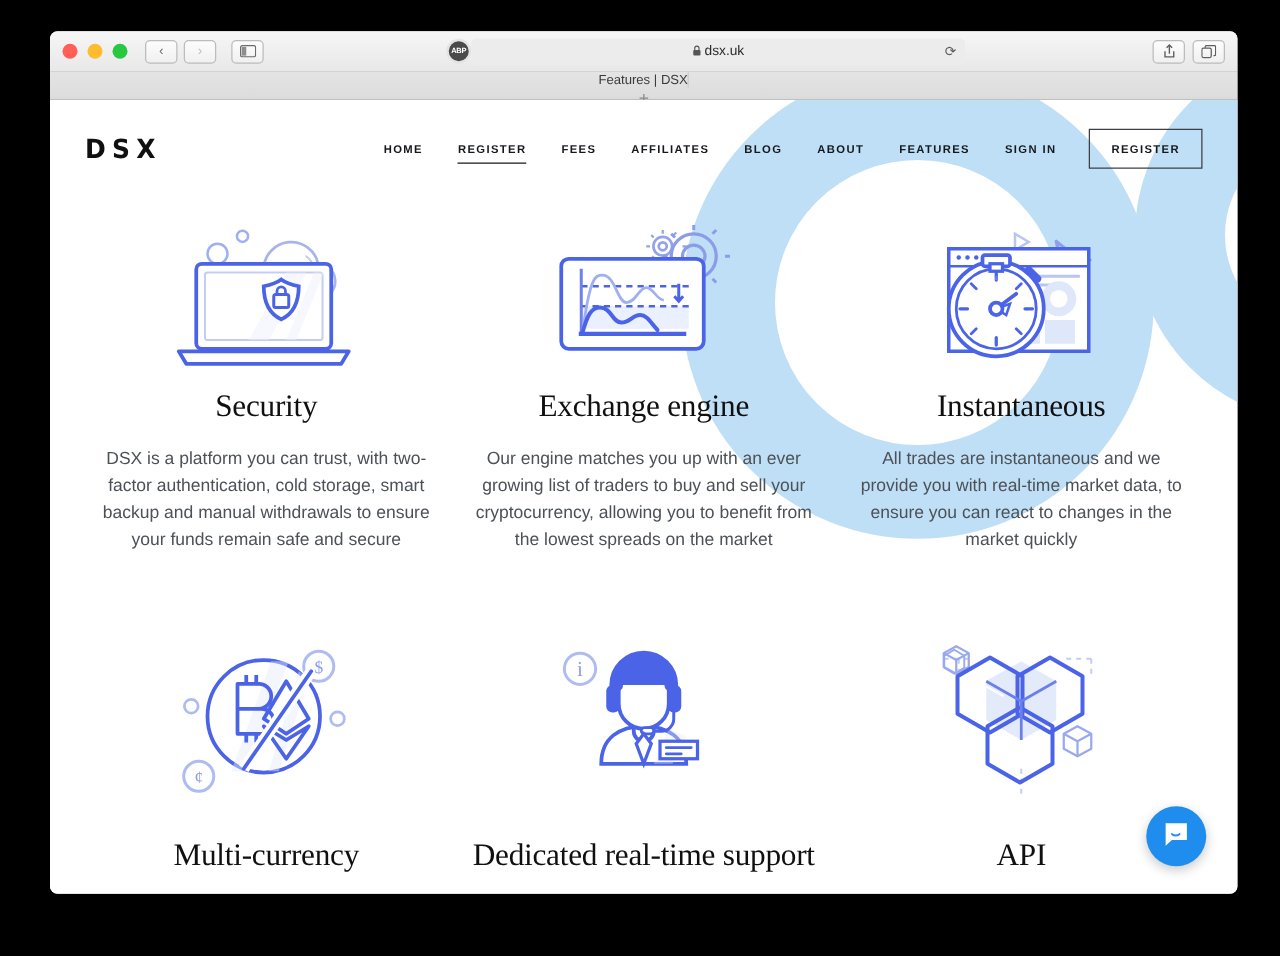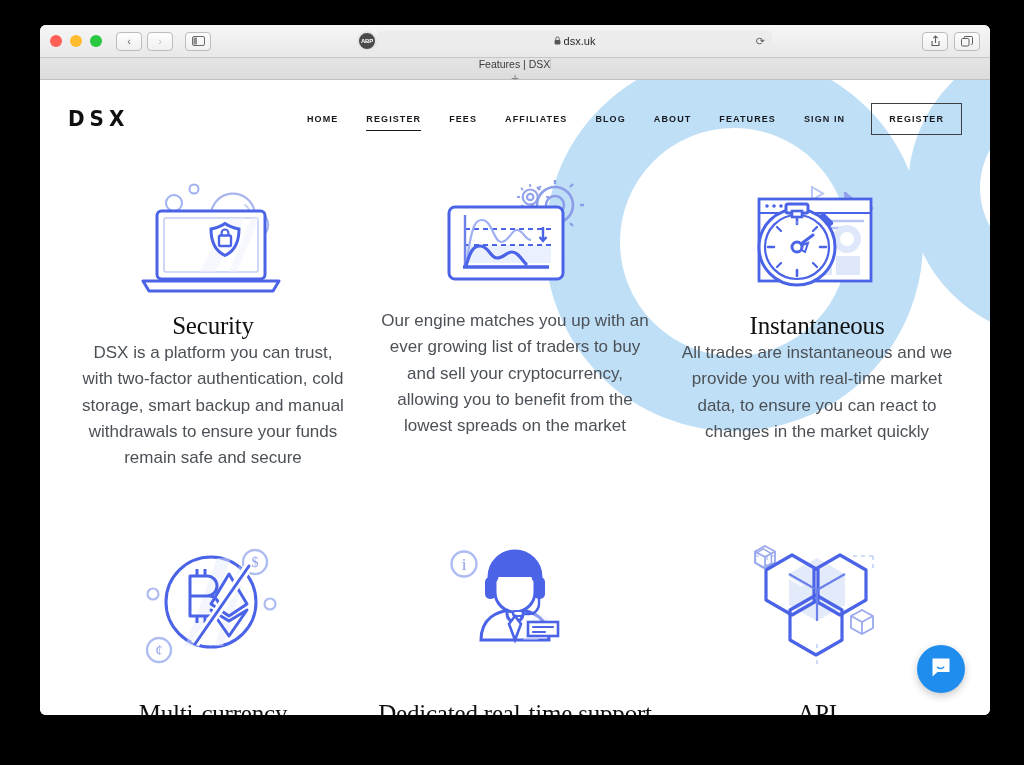--- a/index.html
+++ b/index.html
@@ -212,23 +212,24 @@
     width: 100%;
   }
   .feature-title {
     font-family: "Liberation Serif", "DejaVu Serif", serif;
     font-size: 25px;
     color: #101010;
     margin-top: 4px;
     letter-spacing: -0.2px;
   }
   .feature-body {
-    font-size: 17px;
+    font-size: 14px;
     line-height: 1.55;
     color: #4c5157;
+    margin-top: 16px;
     max-width: 272px;
   }
   .row-2 { margin-top: 54px; }
   .row-2 .feature-art { height: 152px; }
   .row-2 .feature-title { margin-top: 22px; }
 
   
   .intercom {
     position: absolute;
     right: 25px;
@@ -371,20 +372,21 @@
               <path d="M30 62h86"></path>
               <path d="M30 78h86"></path>
             </g>
             <path d="M30 48v52" stroke="#6c81ea" stroke-width="2.4" fill="none"></path>
             <path d="M28 100h86" stroke="#4a63e7" stroke-width="3.4" fill="none"></path>
             <path d="M31 99c6-44 10-46 16-46 10 0 12 22 19 22 8 0 10-12 16-12 6 0 8 10 14 10" fill="none" stroke="#9fb0f2" stroke-width="2.2"></path>
             <path d="M31 99c4-14 7-20 14-20 9 0 10 12 17 12 7 0 9-6 15-6 6 0 9 7 14 12" fill="none" stroke="#4a63e7" stroke-width="3.2" stroke-linecap="round"></path>
             <path d="M108 60v14M104.5 70l3.5 4 3.5-4" fill="none" stroke="#4a63e7" stroke-width="2.4"></path>
           </svg>
         </div>
+        <div class="feature-title">Exchange engine</div>
         <div class="feature-body">Our engine matches you up with an ever growing list of traders to buy and sell your cryptocurrency, allowing you to benefit from the lowest spreads on the market</div>
       </div>
 
       <div class="feature">
         <div class="feature-art">
           <svg width="160" height="132" viewBox="0 0 160 132" aria-hidden="true">
             <path d="M75 20l11 6.5-11 6.5z" fill="none" stroke="#b9c5f4" stroke-width="2"></path>
             <path d="M108 26l12 10-4 4 19 1-13 14 3-5-17-1 4-4z" fill="none" stroke="#8fa0ea" stroke-width="2.6" stroke-linejoin="round"></path>
             <rect x="22" y="32" width="112" height="82" fill="#ffffff" stroke="#4a63e7" stroke-width="2.8"></rect>
             <path d="M22 46h112" stroke="#4a63e7" stroke-width="2"></path>

